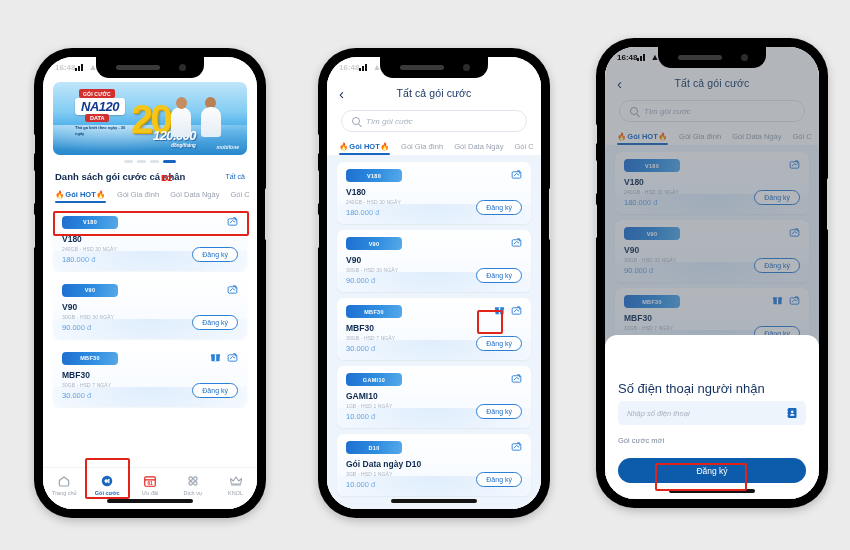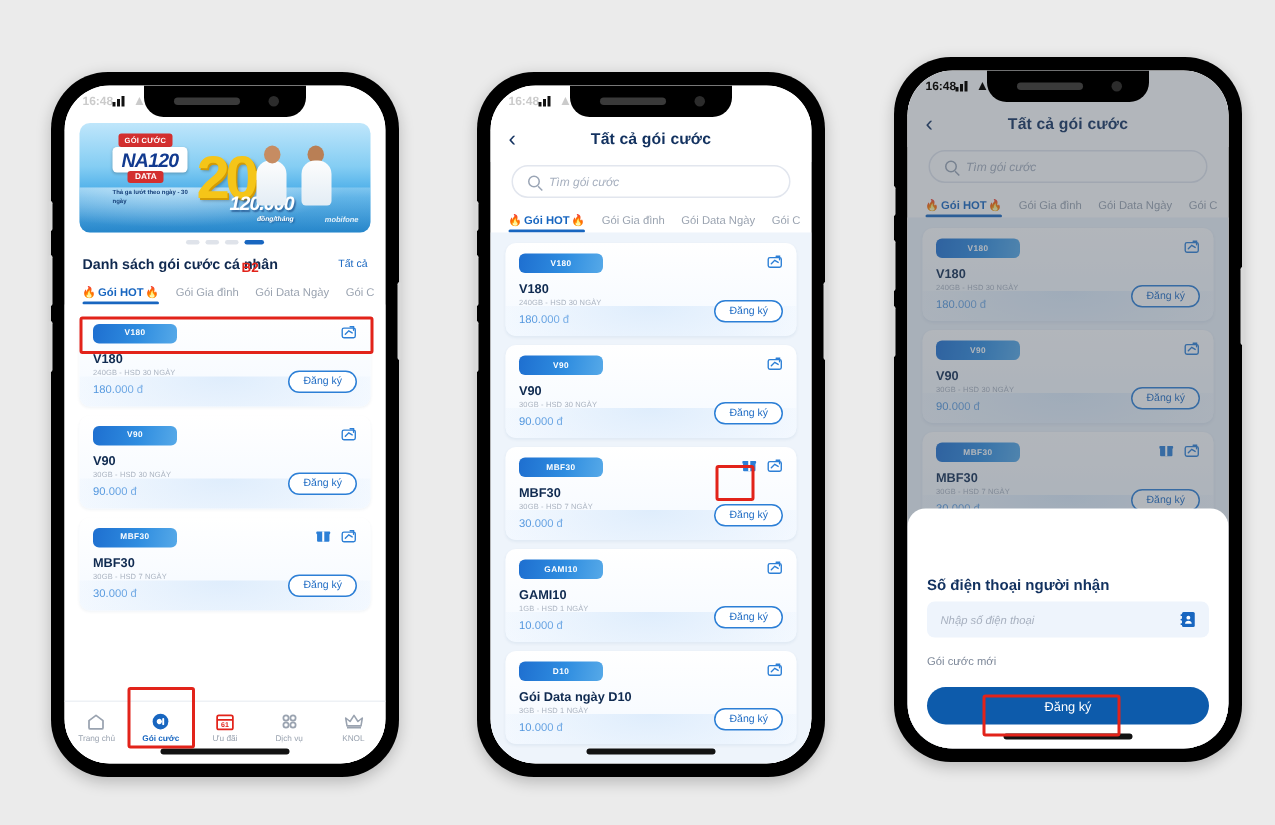--- a/index.html
+++ b/index.html
@@ -70,21 +70,21 @@
          display: flex; flex-direction: column; }
 
   .app-header {
     position: relative; height: 30px; flex: none;
     display: flex; align-items: center; justify-content: center; background: #fff;
   }
   .app-header .back {
     position: absolute; left: 12px; top: 50%; transform: translateY(-50%);
     font-size: 15px; color: #12315f; font-weight: 300; line-height: 1;
   }
-  .app-header .title { font-size: 10.5px; font-weight: bold; color: #12315f; letter-spacing: .1px; }
+  .app-header .title { font-size: 10.5px; font-weight: normal; color: #12315f; letter-spacing: .1px; }
 
   .searchbar {
     margin: 2px 14px 7px; height: 22px; border: 1px solid #e2e6ee; border-radius: 11px;
     display: flex; align-items: center; gap: 6px; padding: 0 10px; flex: none; background:#fff;
   }
   .searchbar .mag { width: 8px; height: 8px; border: 1.3px solid #9aa5b5; border-radius: 50%;
                     position: relative; flex: none; }
   .searchbar .mag::after { content: ""; position: absolute; right: -3px; bottom: -2px;
                     width: 4px; height: 1.3px; background: #9aa5b5; transform: rotate(45deg); }
   .searchbar .ph { font-size: 8px; color: #a7b0bf; font-style: italic; }
@@ -208,21 +208,21 @@
   
   .dim { position: absolute; inset: 0; background: rgba(72,80,92,.42); z-index: 20; }
   .sheet {
     position: absolute; left: 0; right: 0; bottom: 0; z-index: 25;
     background: #fff; border-top-left-radius: 12px; border-top-right-radius: 12px;
     padding: 10px 13px 16px;
   }
   .sheet-head { position: relative; text-align: center; margin-bottom: 12px; }
   .sheet-head .t { font-size: 10.5px; font-weight: bold; color: #12315f; }
   .sheet-head .x { position: absolute; right: 0; top: -1px; font-size: 12px; color: #5f6b7c; line-height: 1; }
-  .fld-label { font-size: 10px; font-weight: bold; color: #12315f; margin-bottom: 5px; margin-top: 36px; }
+  .fld-label { font-size: 13px; font-weight: normal; color: #12315f; margin-bottom: 5px; margin-top: 36px; }
   .fld {
     position: relative; height: 24px; background: #eef4fc; border-radius: 5px;
     display: flex; align-items: center; padding: 0 9px; margin-bottom: 11px;
   }
   .fld .ph { font-size: 7.5px; color: #a7b0bf; font-style: italic; }
   .fld .contact { position: absolute; right: 8px; top: 50%; transform: translateY(-50%); width: 12px; height: 12px; }
   .fld-sub { font-size: 7.5px; color: #7c8798; margin-bottom: 13px; }
   .pkg-box {
     border: 1px solid #e6ecf4; border-radius: 6px; padding: 6px 0 7px; text-align: center;
     background:#fff; margin-bottom: 14px;

